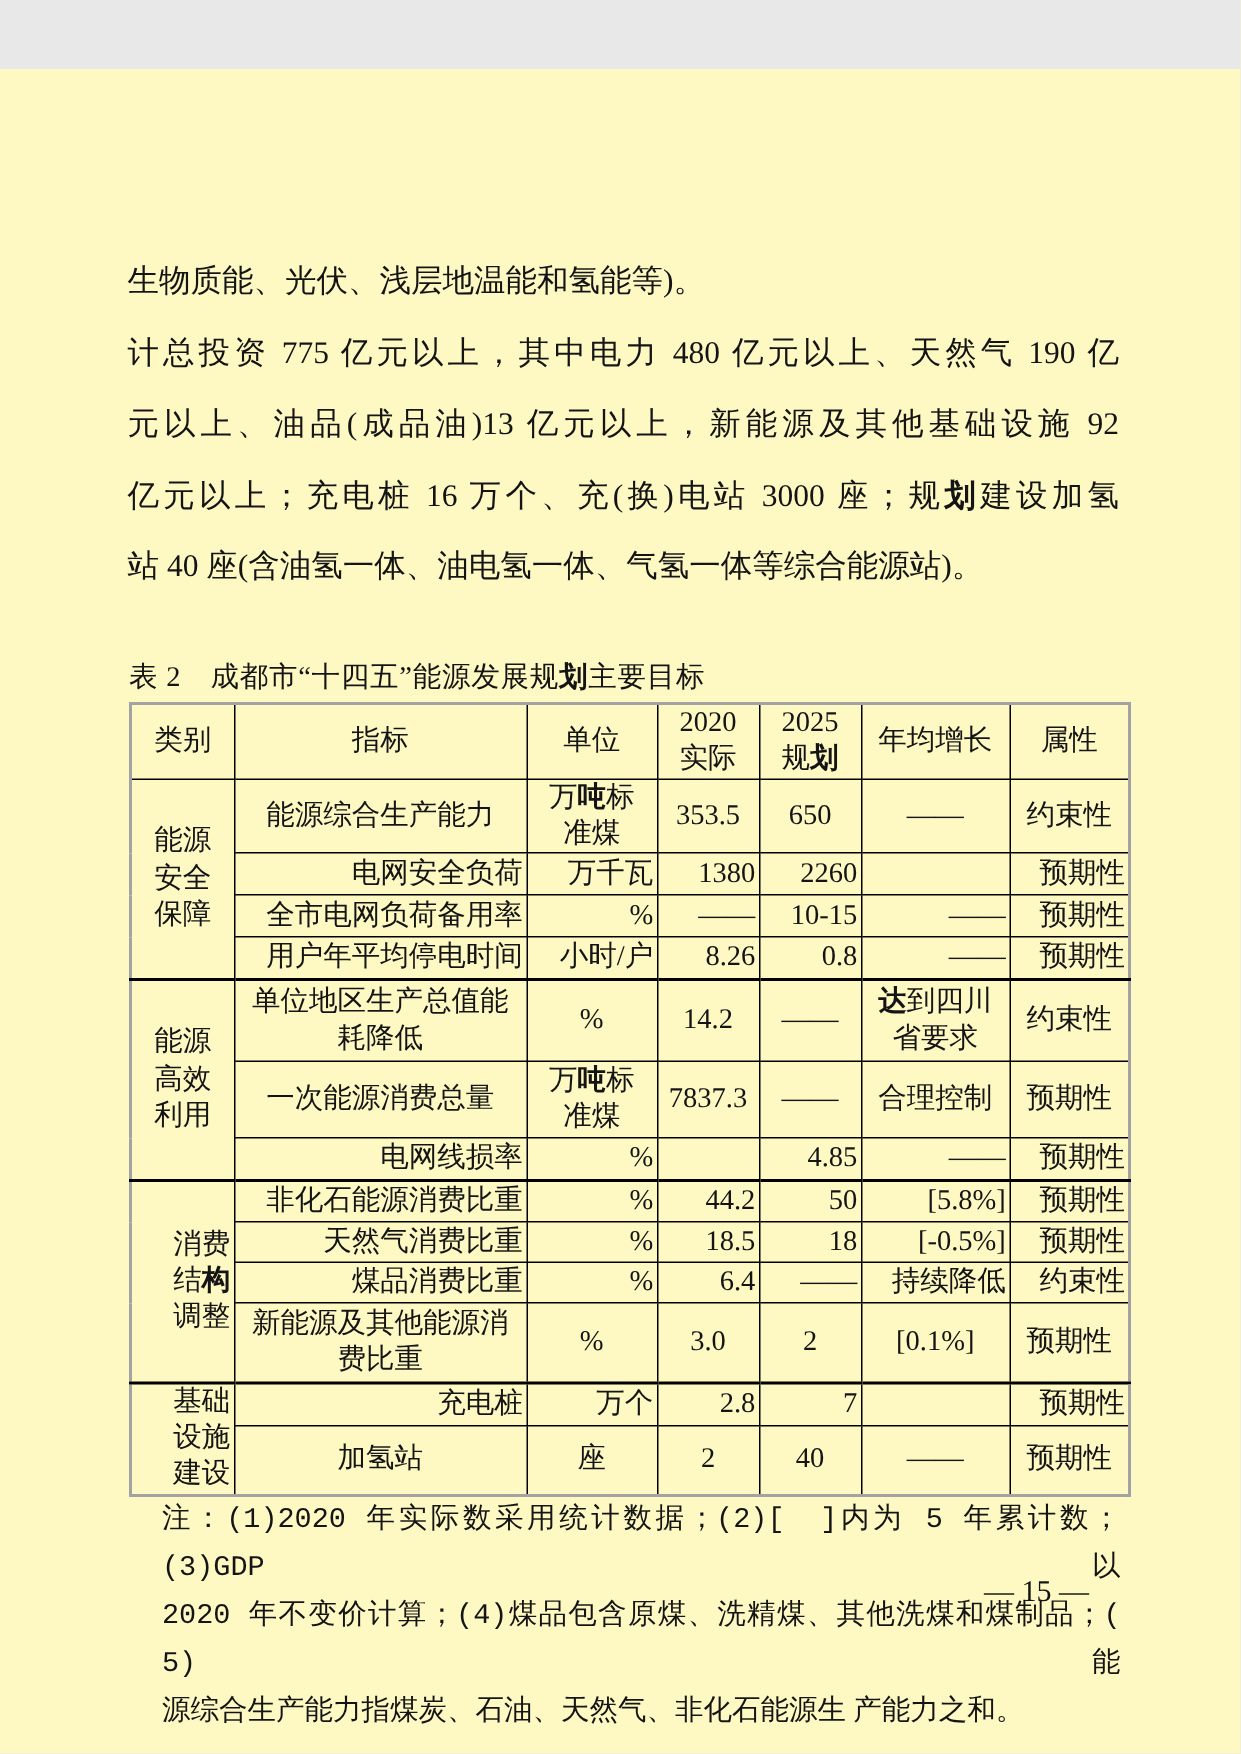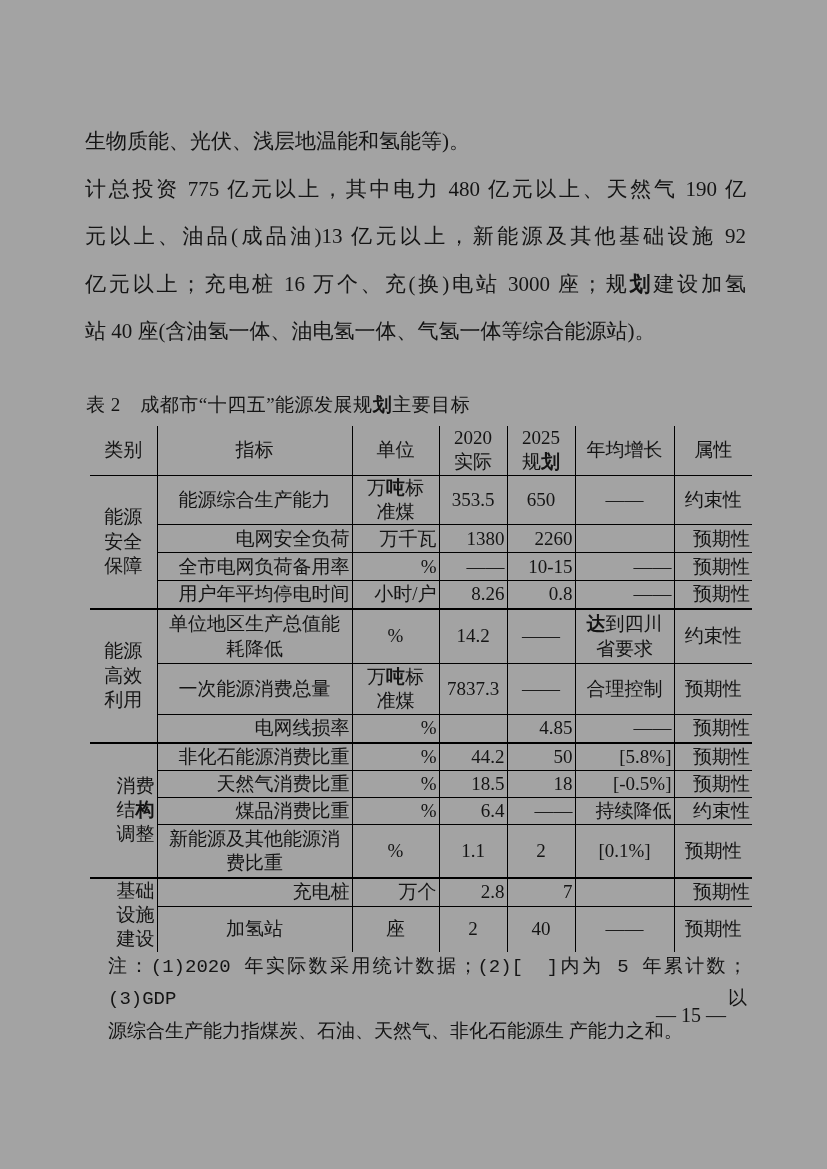--- a/index.html
+++ b/index.html
@@ -1,34 +1,34 @@
 <!DOCTYPE html>
 <html><head>
 <meta charset="utf-8">
 <style>
   * { margin:0; padding:0; box-sizing:border-box; }
   html,body { background:#e8e8e8; }
   body { width:827px; height:1169px; position:relative;
          font-family:"Liberation Serif","DejaVu Serif",serif; color:#141414; }
-  .page { position:absolute; inset:0; background:#a3a3a3; overflow:hidden; }
+  .page { position:absolute; inset:0; background:#fef9c3; overflow:hidden;margin-top:46px; }
 
   
   .body-text { position:absolute; left:85px; top:118px; width:661px; font-size:21px; }
   .tline { height:47.5px; line-height:47.5px; overflow:visible; }
   .tline.just { text-align:justify; text-align-last:justify; }
   .tline.indent { text-indent:67px; }
 
   
   .caption { position:absolute; left:86px; top:392px; width:666px;
              text-align:left; font-size:19px; letter-spacing:0.5px; }
 
   
   table.targets { position:absolute; left:86px; top:422px; width:666px;
                   border-collapse:collapse; table-layout:fixed;
-                  border:4px solid #a3a3a3; font-size:19px; }
+                  border:2px solid #a3a3a3; font-size:19px; }
   .targets td, .targets th { border:1px solid #000; text-align:center;
                   vertical-align:middle; font-weight:normal; line-height:1.28;
                   padding:0 2px; overflow:hidden; }
   .targets tr.sec > td { border-top:2px solid #000; }
   tr.h45 > th, tr.h45 > td { height:45px; }
   tr.h49 > td { height:49px; }
   tr.h28 > td { height:28px;text-align:right; }
   tr.h27 > td { height:27px;text-align:right; }
   tr.h55 > td { height:55px; }
   tr.h51 > td { height:51px; }
@@ -158,21 +158,21 @@
       <td>煤品消费比重</td>
       <td>%</td>
       <td>6.4</td>
       <td>——</td>
       <td>持续降低</td>
       <td>约束性</td>
     </tr>
     <tr class="h53">
       <td>新能源及其他能源消<br>费比重</td>
       <td>%</td>
-      <td>1.1</td>
+      <td>3.0</td>
       <td>2</td>
       <td>[0.1%]</td>
       <td>预期性</td>
     </tr>
     <tr class="h28 sec">
       <td rowspan="2">基础<br>设施<br>建设</td>
       <td>充电桩</td>
       <td>万个</td>
       <td>2.8</td>
       <td>7</td>
@@ -185,18 +185,19 @@
       <td>2</td>
       <td>40</td>
       <td>——</td>
       <td>预期性</td>
     </tr>
   </tbody>
     </table>
 
   <div class="note">
     <div class="nline just">注：(1)2020 年实际数采用统计数据；(2)[　]内为 5 年累计数；(3)GDP 以</div>
+    <div class="nline just">2020 年不变价计算；(4)煤品包含原煤、洗精煤、其他洗煤和煤制品；( 5)能</div>
     <div class="nline">源综合生产能力指煤炭、石油、天然气、非化石能源生 产能力之和。</div>
   </div>
 
   <div class="pagenum">— 15 —</div>
 
 </div>
 
 </body></html>

